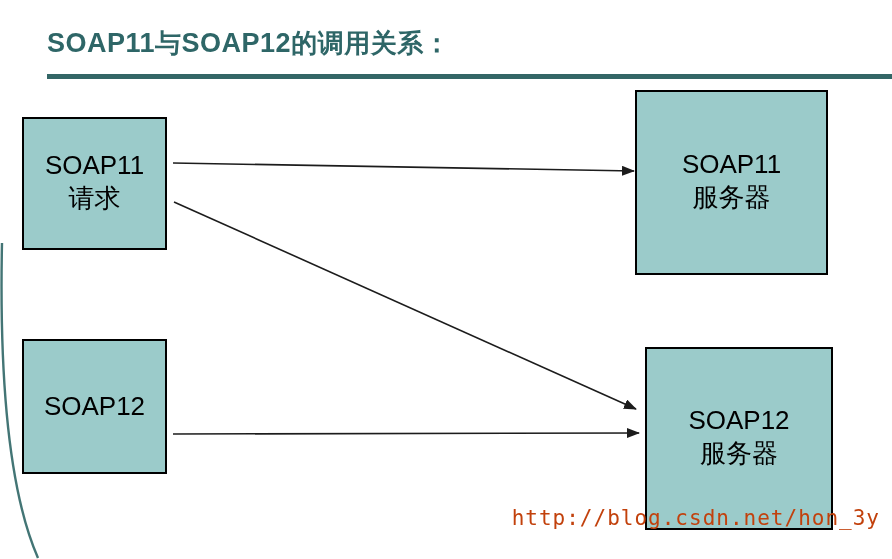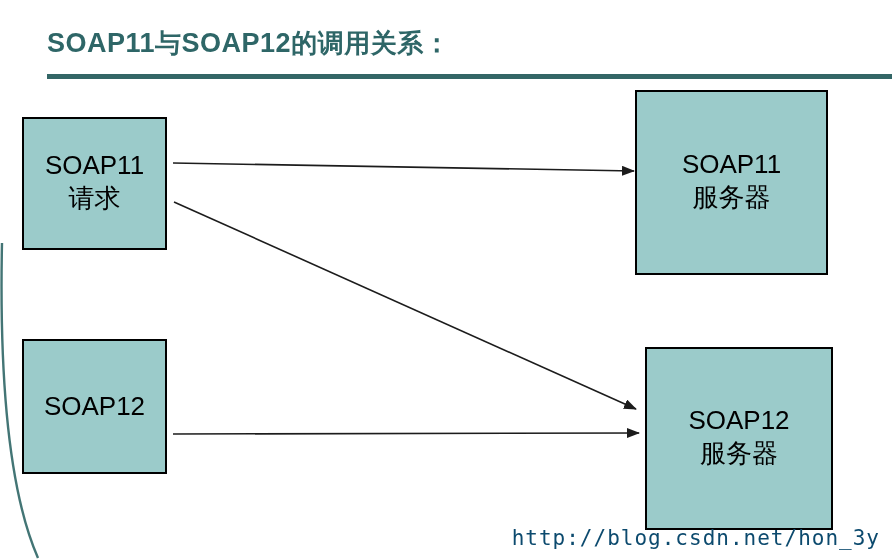--- a/index.html
+++ b/index.html
@@ -61,23 +61,23 @@
   
   .connector-layer {
     position: absolute;
     left: 0; top: 0;
     width: 892px; height: 559px;
     pointer-events: none;
   }
   
   .watermark {
     position: absolute;
-    top: 526px;
+    top: 506px;
     right: 12px;
-    color: #0c4a6e;
+    color: #c2410c;
     font-family: "DejaVu Sans Mono", monospace;
     font-size: 21px;
     letter-spacing: 1px;
     white-space: nowrap;
   }
 </style>
 </head>
 <body>
 
 <div class="stage">

